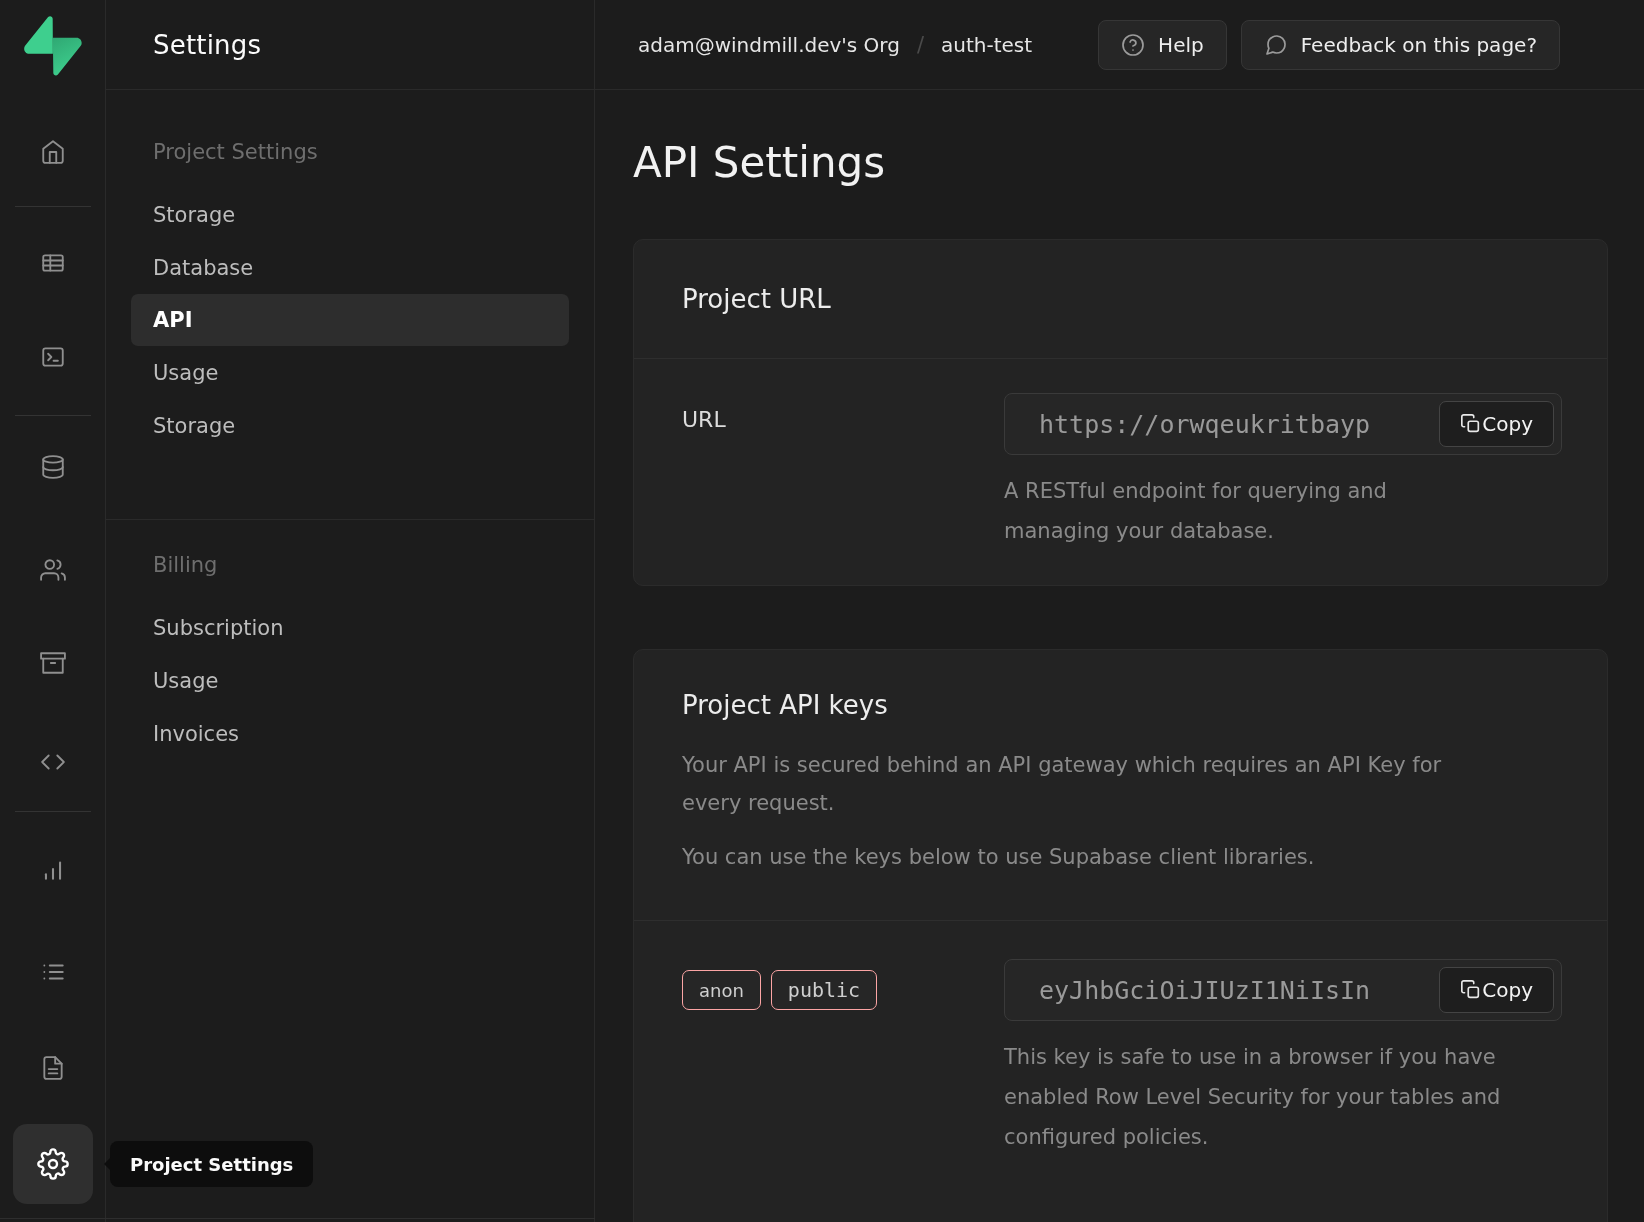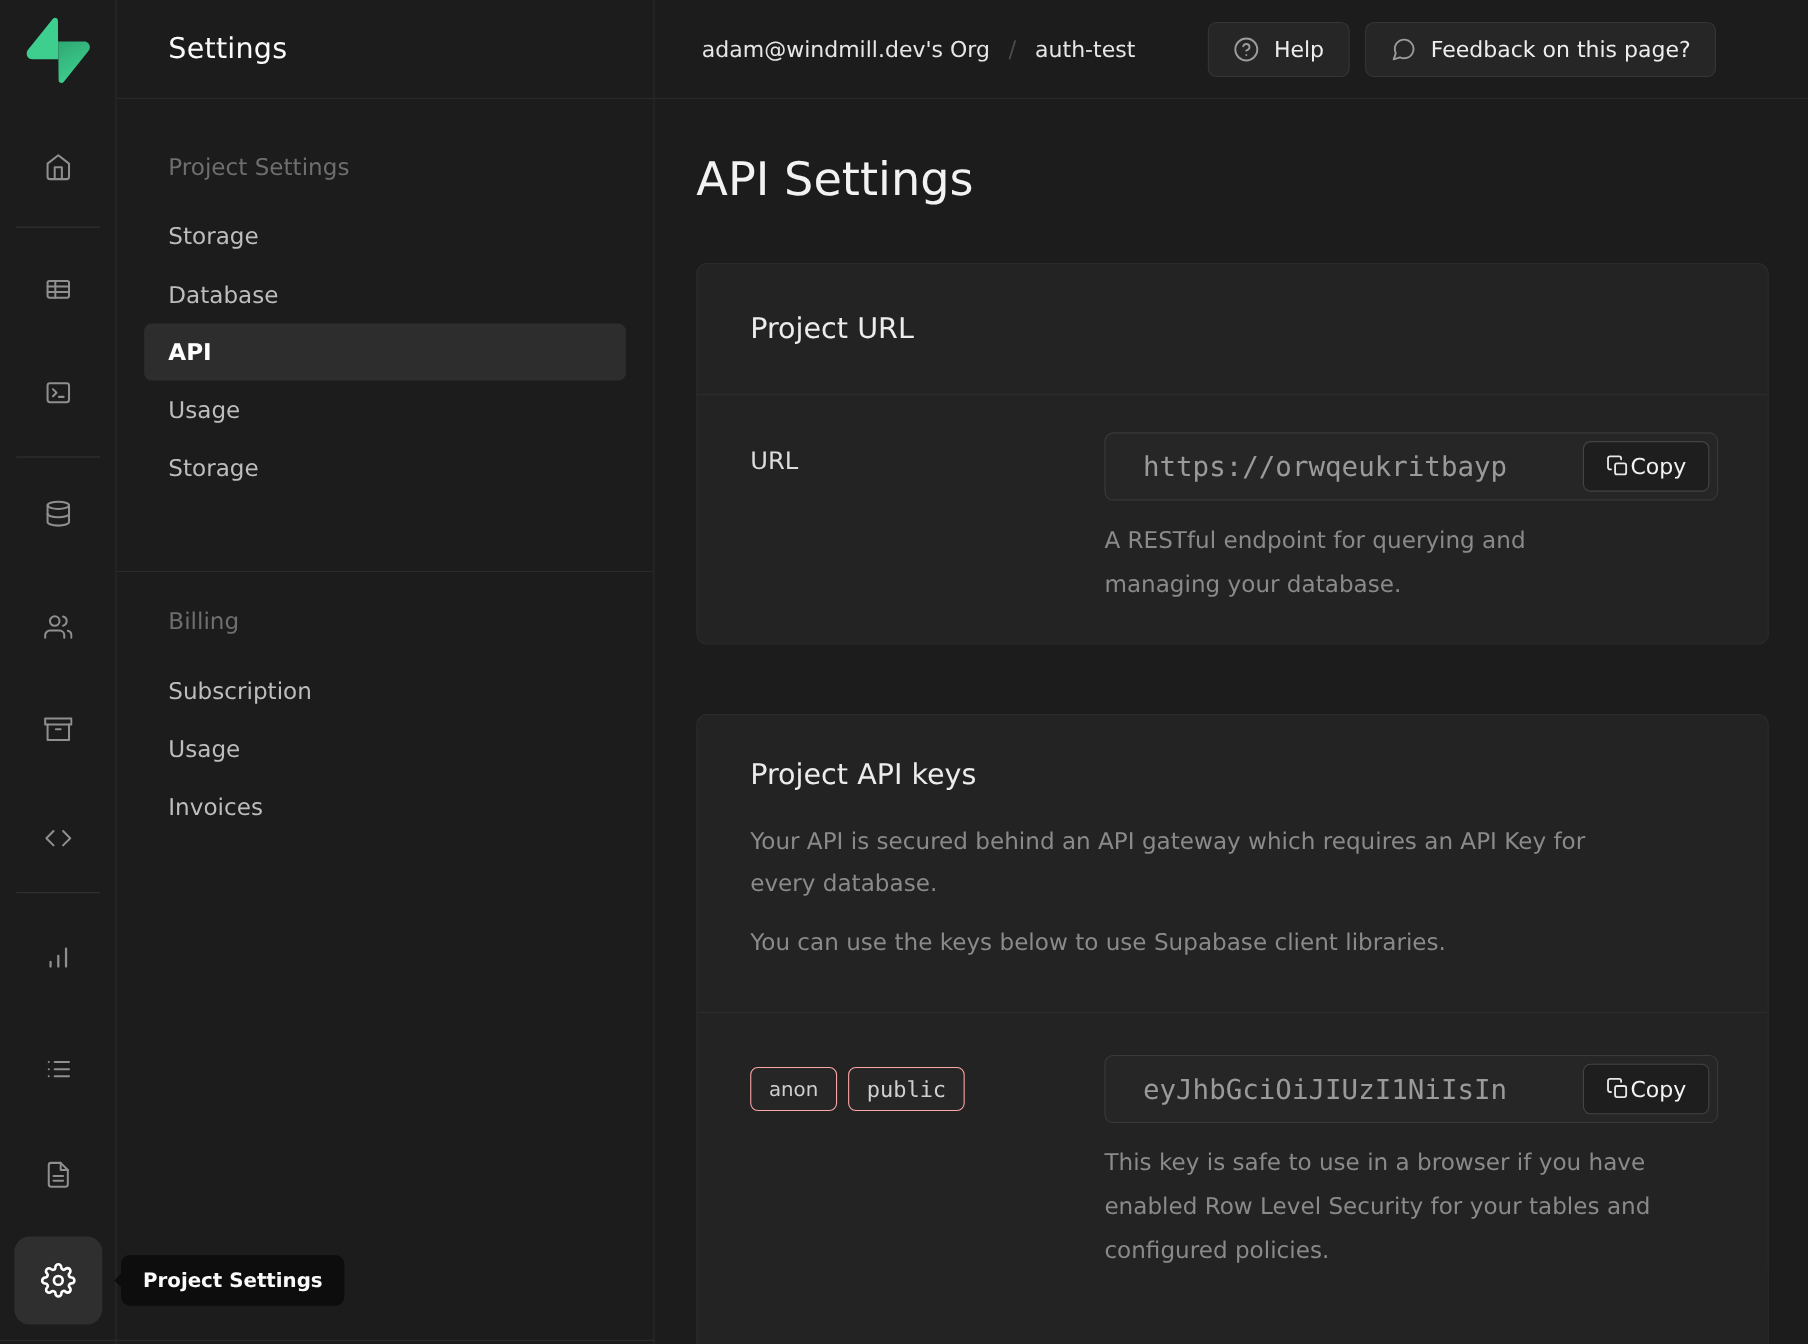--- a/index.html
+++ b/index.html
@@ -273,21 +273,21 @@
               </div>
               <p class="hint narrow-430">A RESTful endpoint for querying and managing your database.</p>
             </div>
           </div>
         </div>
       </section>
 
       <section class="card card2">
         <div class="card-header">
           <h3>Project API keys</h3>
-          <p class="hint first">Your API is secured behind an API gateway which requires an API Key for every database.</p>
+          <p class="hint first">Your API is secured behind an API gateway which requires an API Key for every request.</p>
           <p class="hint">You can use the keys below to use Supabase client libraries.</p>
         </div>
         <div class="card-body">
           <div class="field-row">
             <div class="badges">
               <span class="badge">anon</span>
               <span class="badge mono-badge">public</span>
             </div>
             <div class="field-col">
               <div class="input-wrap">

